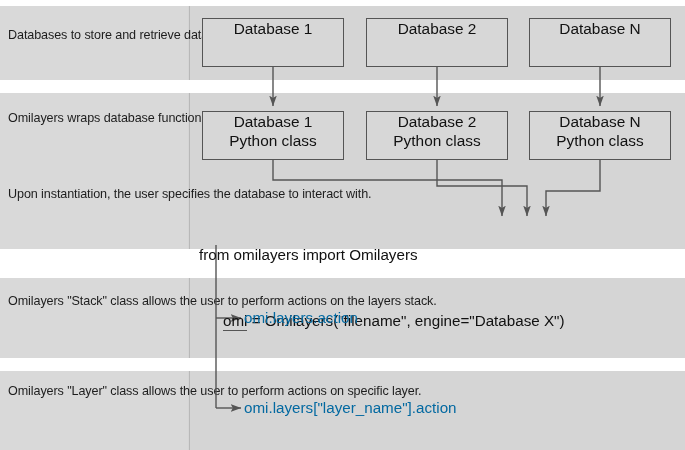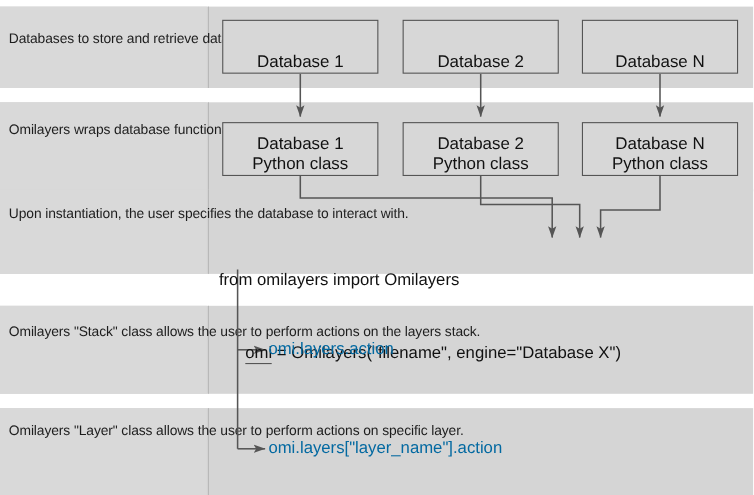--- a/index.html
+++ b/index.html
@@ -49,21 +49,21 @@
   
   .node{
     position:absolute;
     box-sizing:border-box;
     border:1.4px solid #555555;
     background:#d7d7d7;
     color:#111111;
     font-size:15.4px;
     line-height:19px;
     display:flex;
-    align-items:flex-end;
+    align-items:flex-start;
     justify-content:center;
     text-align:center;
   }
   .node span{display:block;}
   
   .code{
     position:absolute;
     color:#111111;
     font-size:15.2px;
     line-height:22px;

